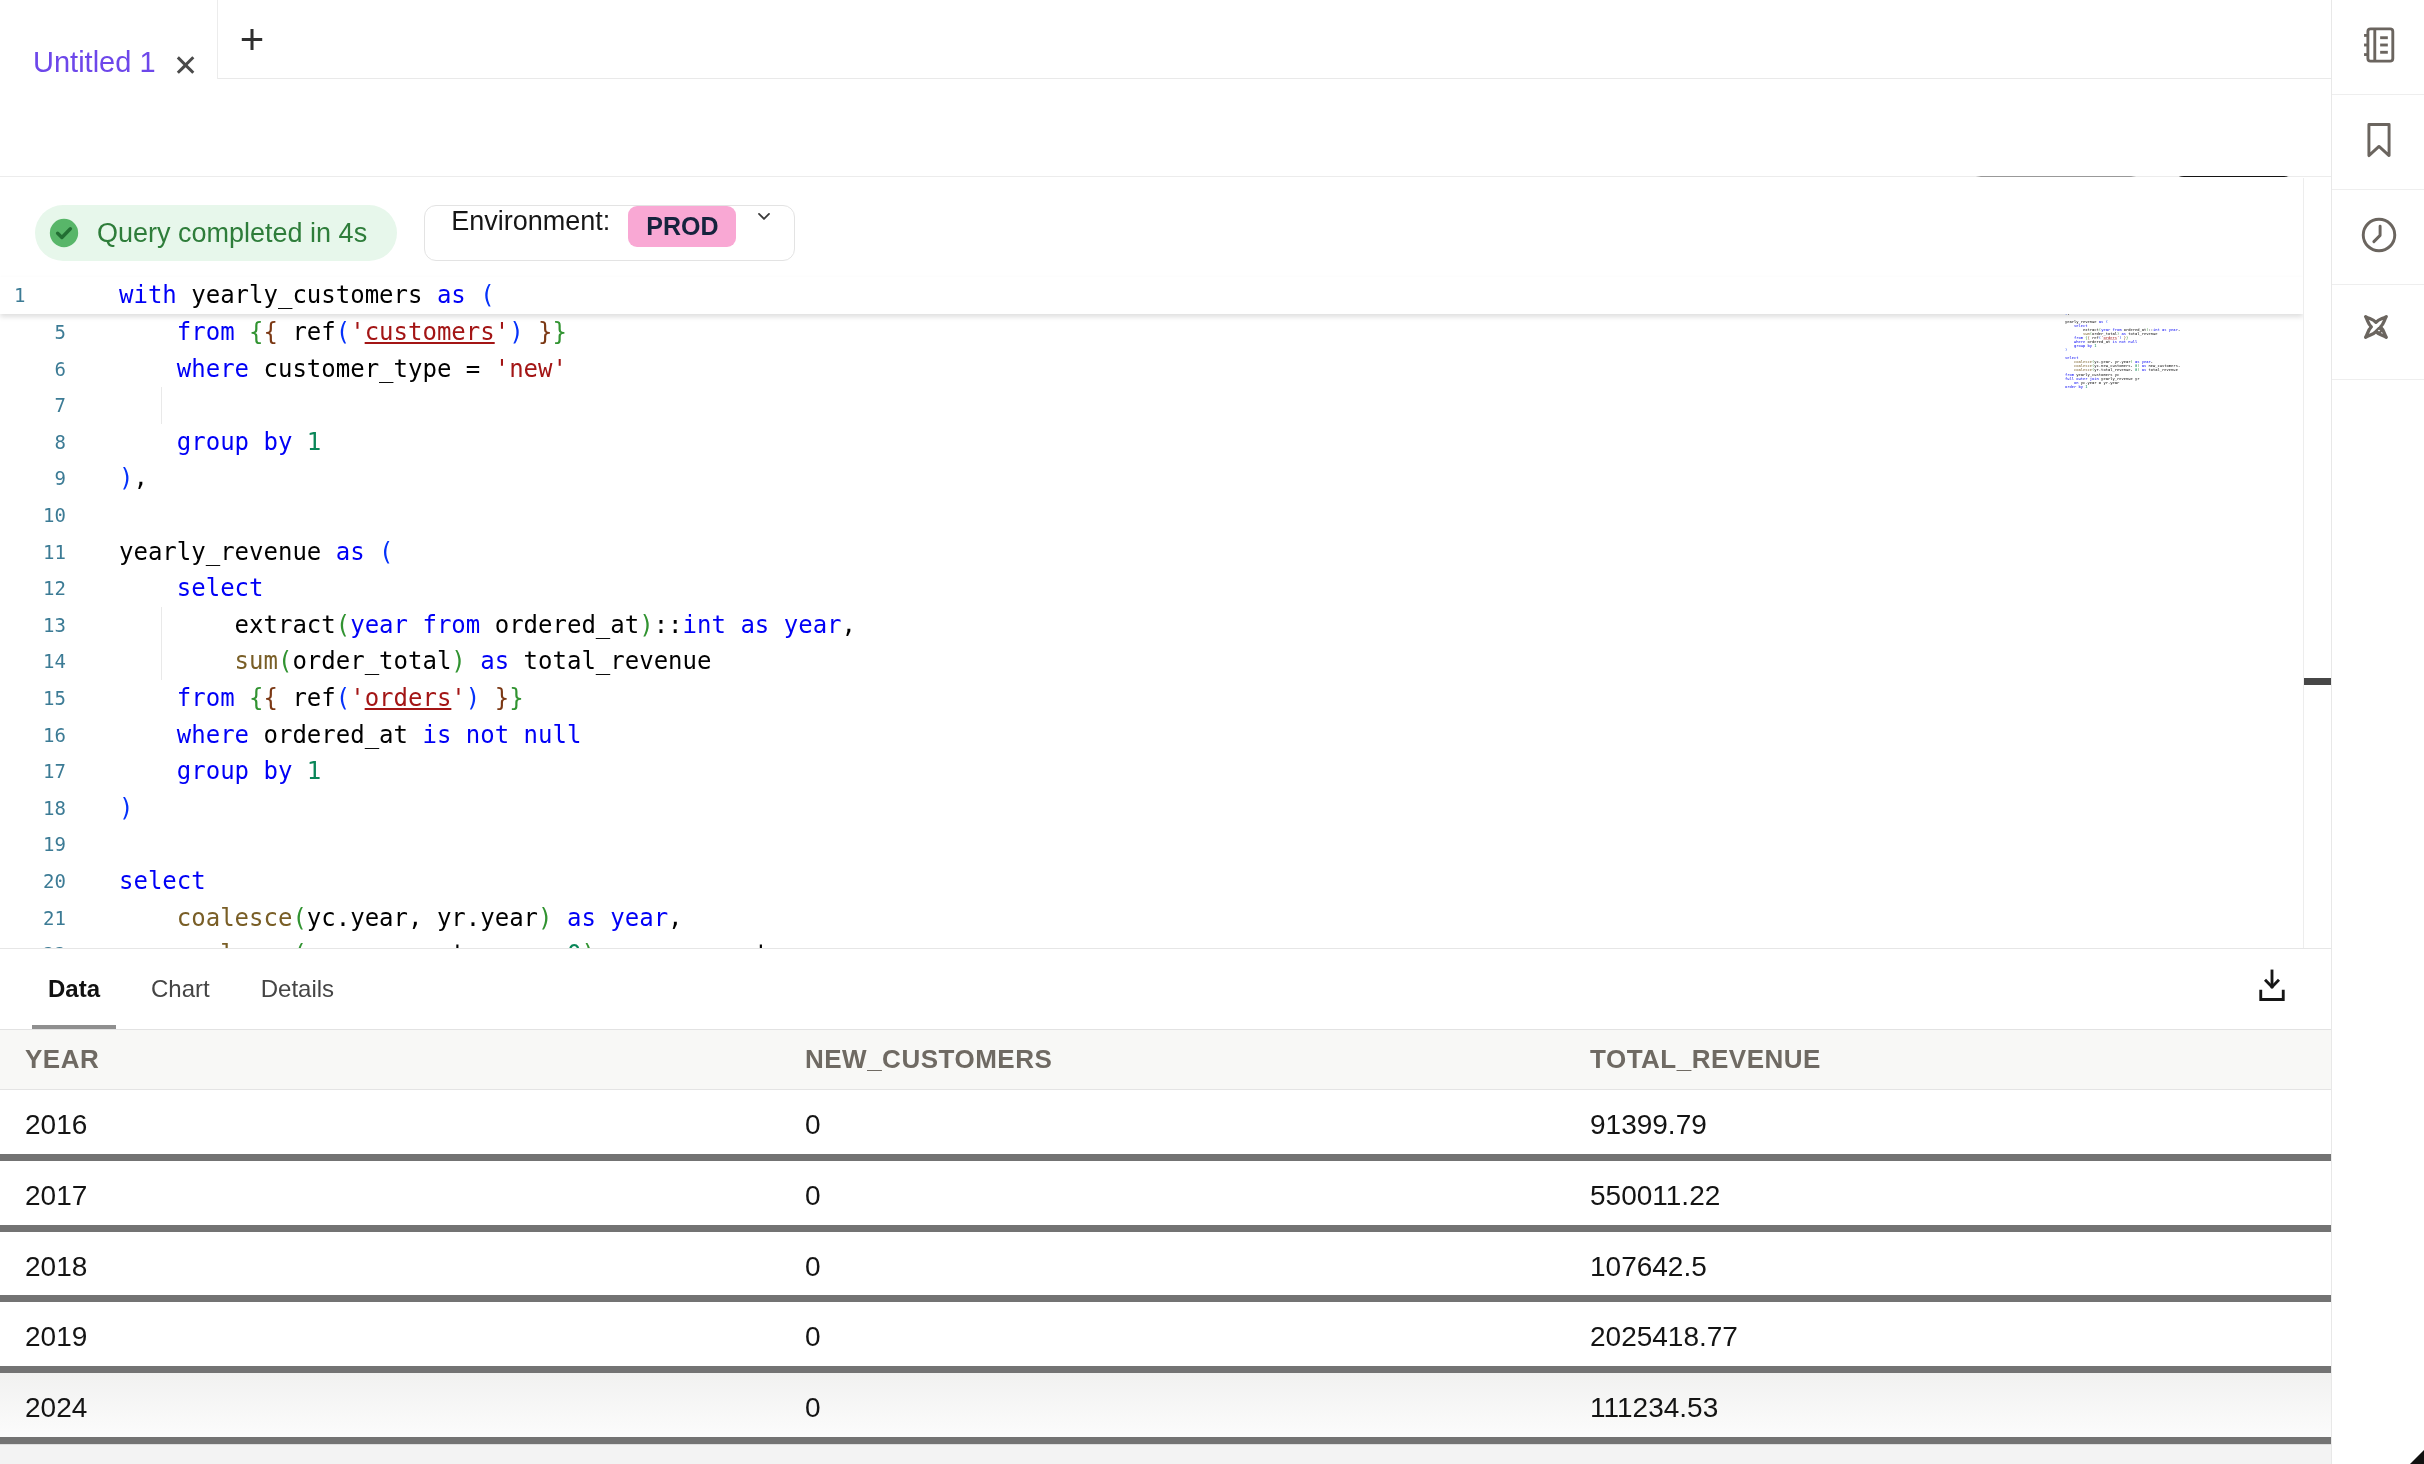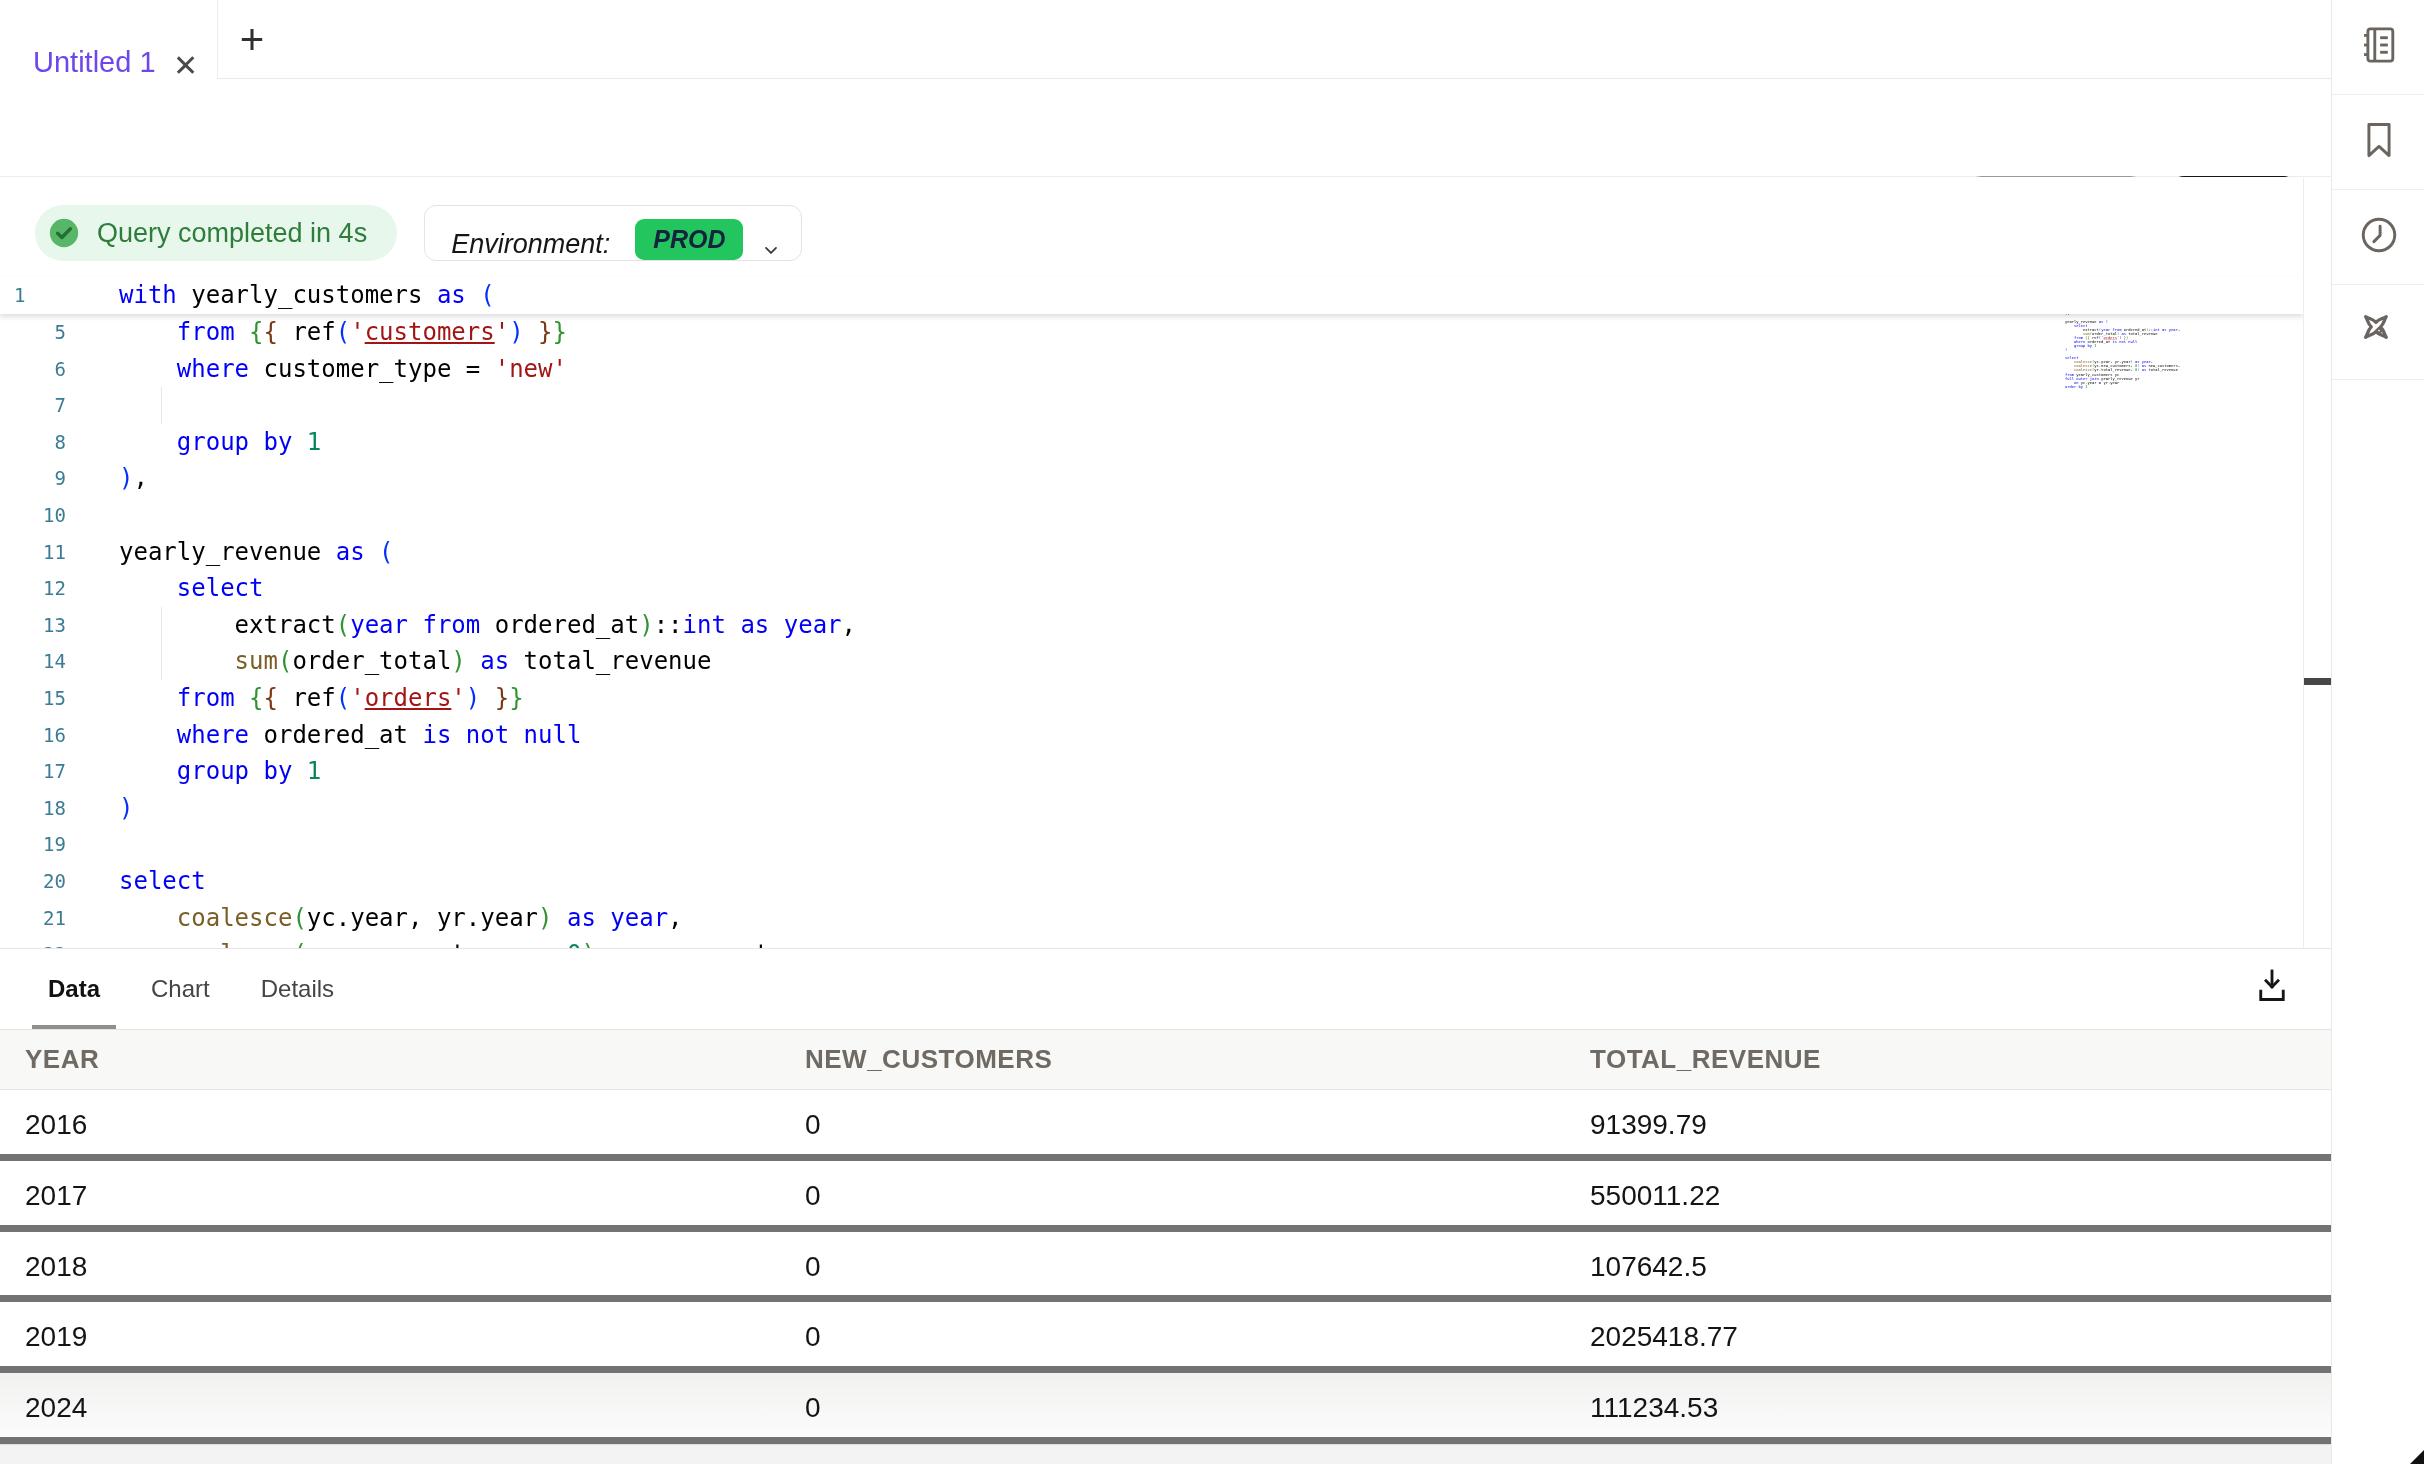--- a/index.html
+++ b/index.html
@@ -30,24 +30,24 @@
     border-radius:14px; display:flex; align-items:center; justify-content:center; gap:13px;
     color:#fff; font-size:28px; font-weight:600; cursor:pointer; }
 
   
   #editor { left:0; top:177px; width:2303px; height:771px; background:#fff; overflow:hidden; }
   #status-row { left:35px; top:28px; height:56px; display:flex; gap:27px; }
   #query-pill { height:56px; background:#e7f7eb; border-radius:28px; display:flex;
     align-items:center; padding:0 30px 0 12px; gap:16px; }
   #query-pill .txt { color:#2e7d3a; font-size:27px; font-weight:500; }
   #env-control { height:56px; background:#fff; border:1.5px solid #e3e3e3; border-radius:12px;
-    display:flex; align-items:flex-end; padding:0 20px 0 26px; gap:18px; cursor:pointer;font-style:italic; }
+    display:flex; align-items:flex-start; padding:0 20px 0 26px; gap:18px; cursor:pointer; }
   #env-control .lbl { font-size:27px; color:#161616; }
-  #prod-pill { background:#22c55e; color:#15233d; border-radius:9px; font-size:25px;
-    font-weight:600; padding:6px 18px;margin-left:7px; }
+  #prod-pill { background:#f9a8d4; color:#15233d; border-radius:9px; font-size:25px;
+    font-weight:600; padding:6px 18px; }
 
   .code-row { position:absolute; left:0; width:2303px; height:37px; white-space:pre; }
   .gutter { position:absolute; left:0; top:0; width:66px; text-align:right;
     font-family:"DejaVu Sans Mono", monospace; font-size:19px; line-height:37px; color:#3c7b95; }
   .code-text { position:absolute; left:119px; top:0; font-family:"DejaVu Sans Mono", monospace;
     font-size:24px; line-height:37px; white-space:pre; color:#000; }
   .iguide { position:absolute; top:0; width:1px; height:37px; background:#e9e9e9; }
   #sticky-row { left:0; top:100px; width:2303px; height:37px; background:#fff; z-index:5;
     box-shadow:0 3px 5px rgba(0,0,0,.13); }
   #sticky-row .gutter { text-align:left; padding-left:14px; }

